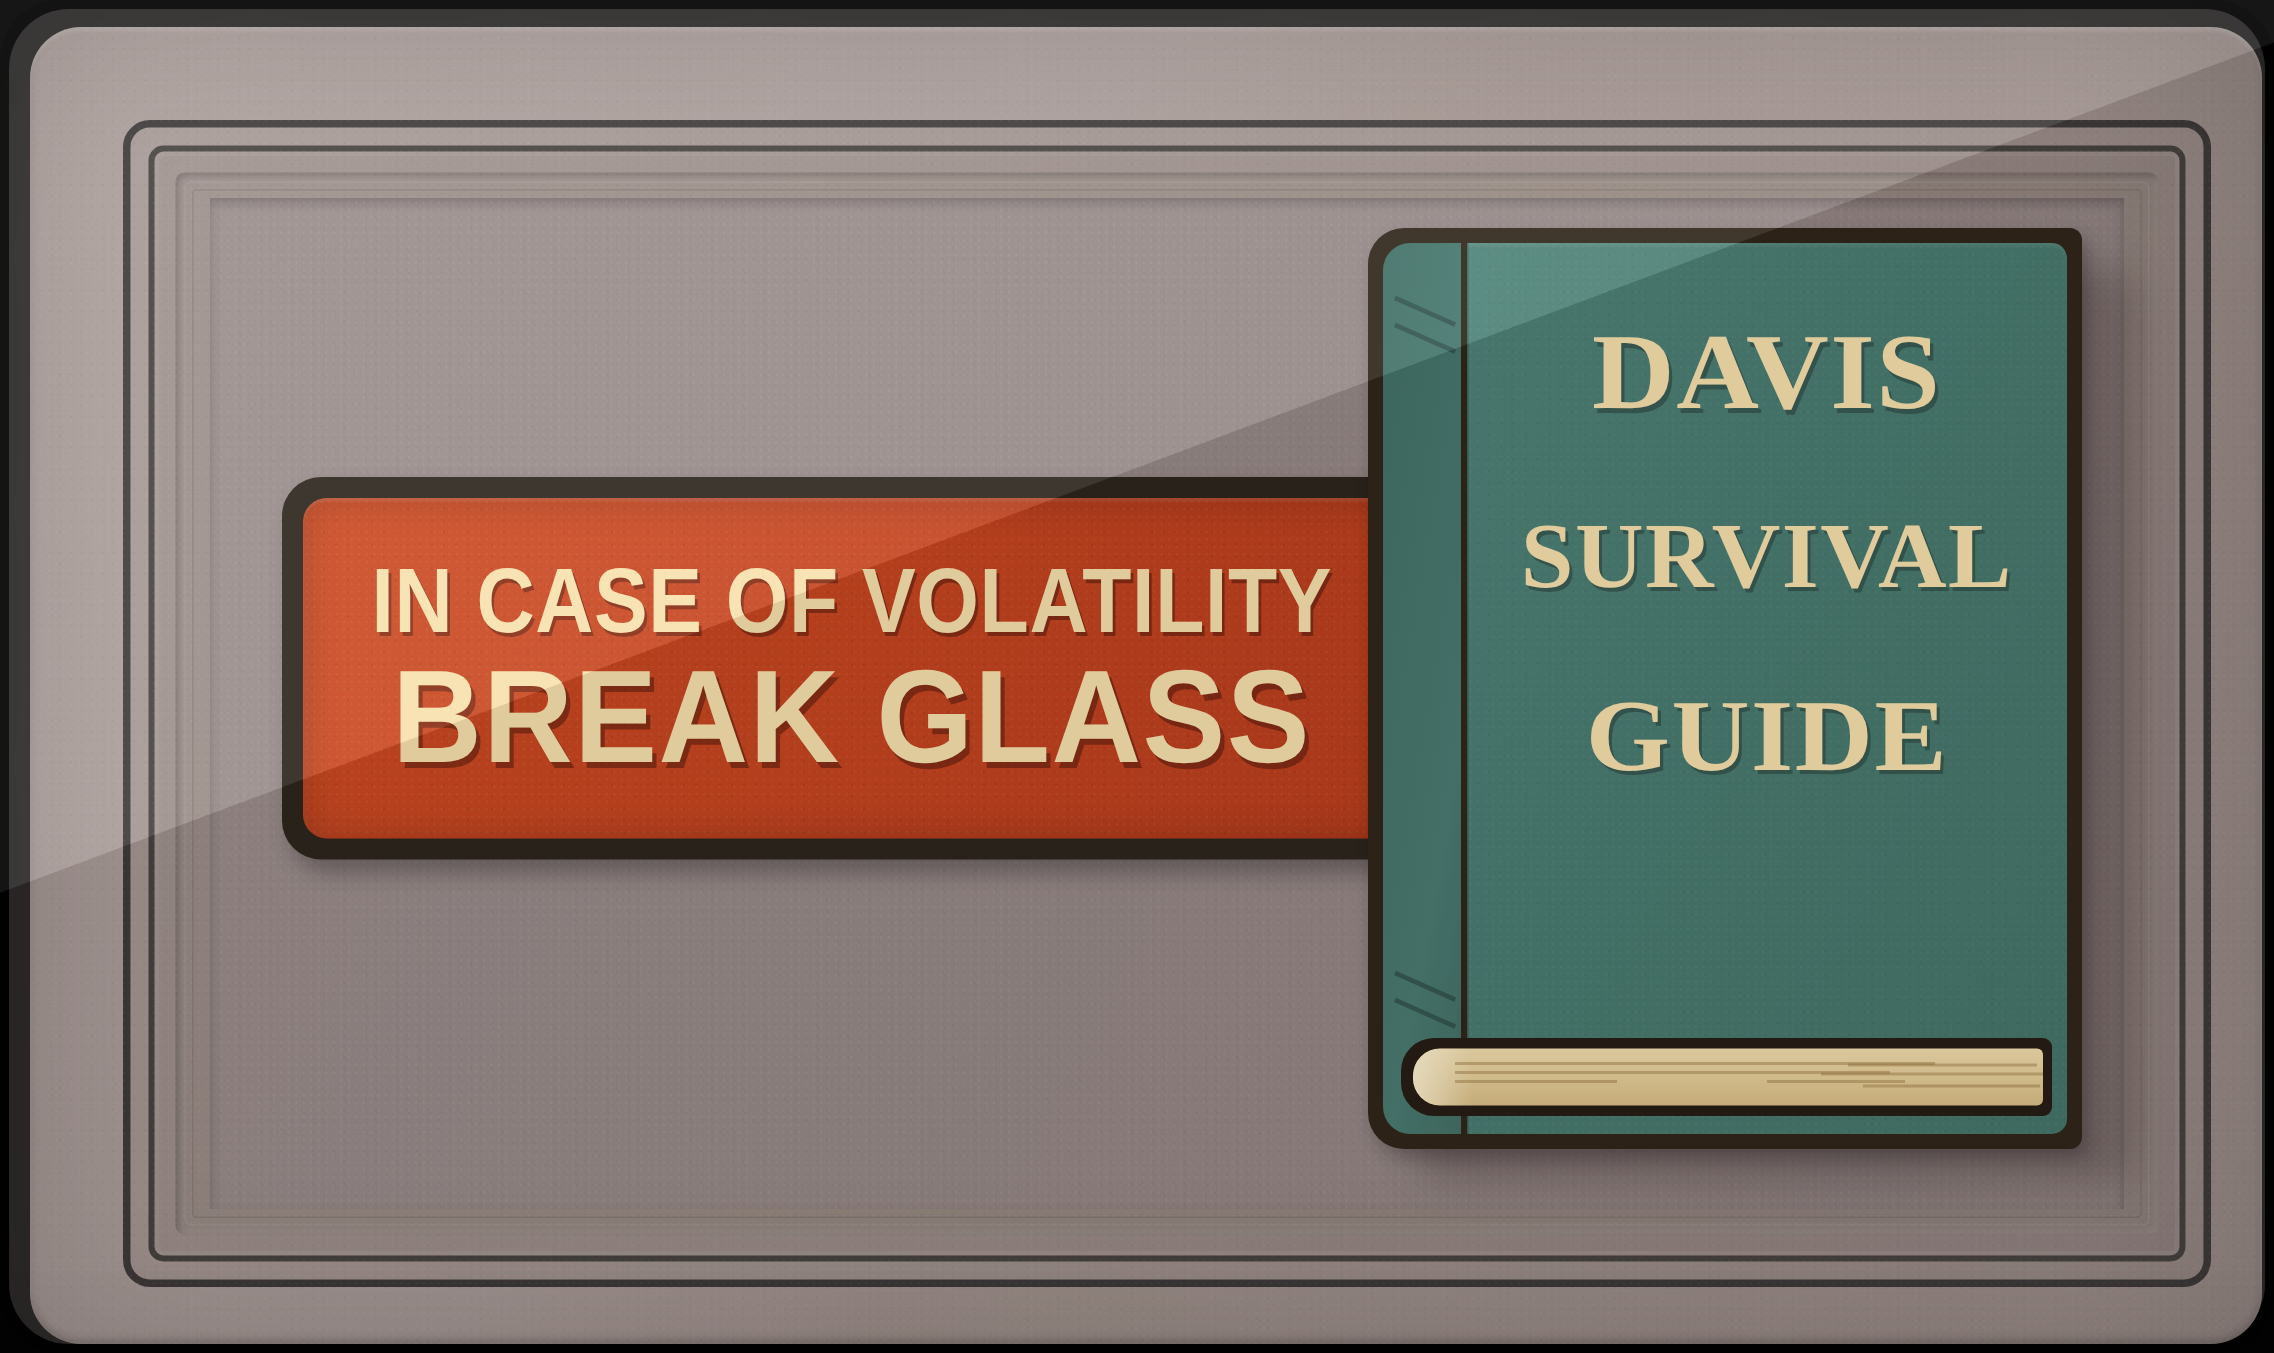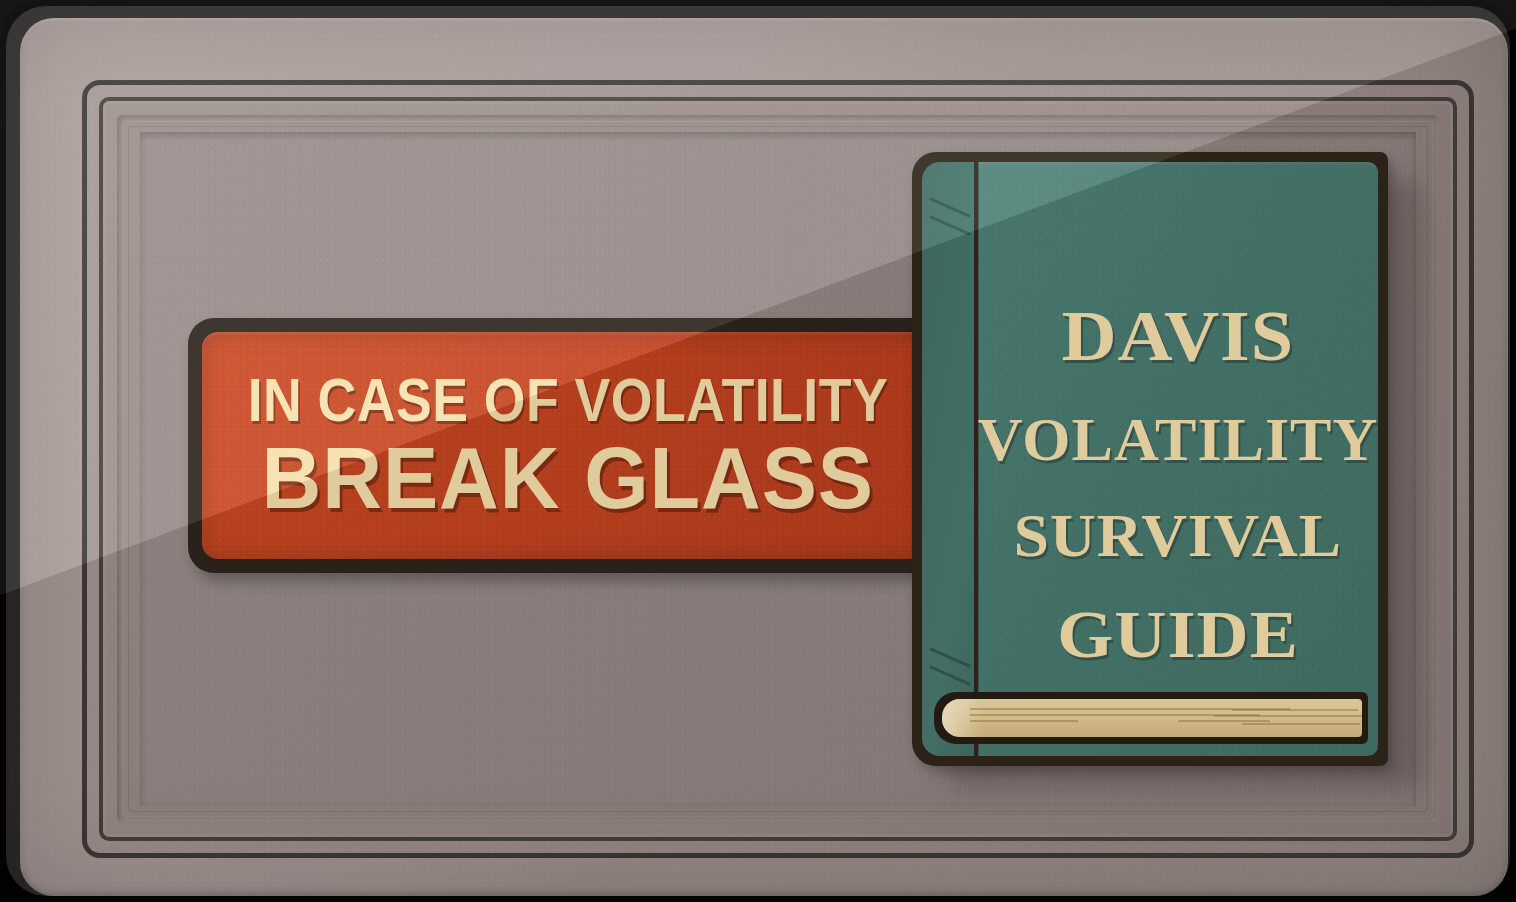--- a/index.html
+++ b/index.html
@@ -213,22 +213,23 @@
     left: 66px; top: 10px;
     width: 400px; height: 594px;
     border-radius: 0 10px 10px 0;
     background: linear-gradient(120deg, #4d8277 0%, #487b70 42%, #427367 100%);
     box-shadow: inset 1px 0 0 rgba(0,0,0,0.25),
                 inset 0 2px 2px rgba(255,255,255,0.08);
     overflow: hidden;
     display: flex;
     flex-direction: column;
     align-items: center;
-    justify-content: center;
+    justify-content: flex-start;
     padding-top: 50px;
+    gap: 20px;
   }
   .book-cover::after {
     content: "";
     position: absolute; inset: 0;
     background-image:
       radial-gradient(rgba(255,255,255,0.05) 0.7px, transparent 0.8px),
       radial-gradient(rgba(0,0,0,0.05) 0.7px, transparent 0.8px);
     background-size: 5px 5px, 8px 8px;
     background-position: 0 0, 3px 4px;
     pointer-events: none;
@@ -349,21 +350,20 @@
 
     <div class="book-spine">
       <div class="spine-band" style="top:44px;"></div>
       <div class="spine-band" style="top:62px;"></div>
       <div class="spine-band" style="top:494px;"></div>
       <div class="spine-band" style="top:512px;"></div>
     </div>
 
     <div class="book-cover">
       <div class="title-line tl-0">DAVIS</div>
-      <div class="title-line tl-1">VOLATILITY</div>
       <div class="title-line tl-2">SURVIVAL</div>
       <div class="title-line tl-3">GUIDE</div>
     </div>
 
     <div class="book-pages-slot">
       <div class="book-pages">
         <div class="pg-edge"></div>
         <div class="pg-line" style="left:28px;  top:9px;  width:320px;"></div>
         <div class="pg-line" style="left:28px;  top:15px; width:290px;"></div>
         <div class="pg-line" style="left:28px;  top:21px; width:108px;"></div>

